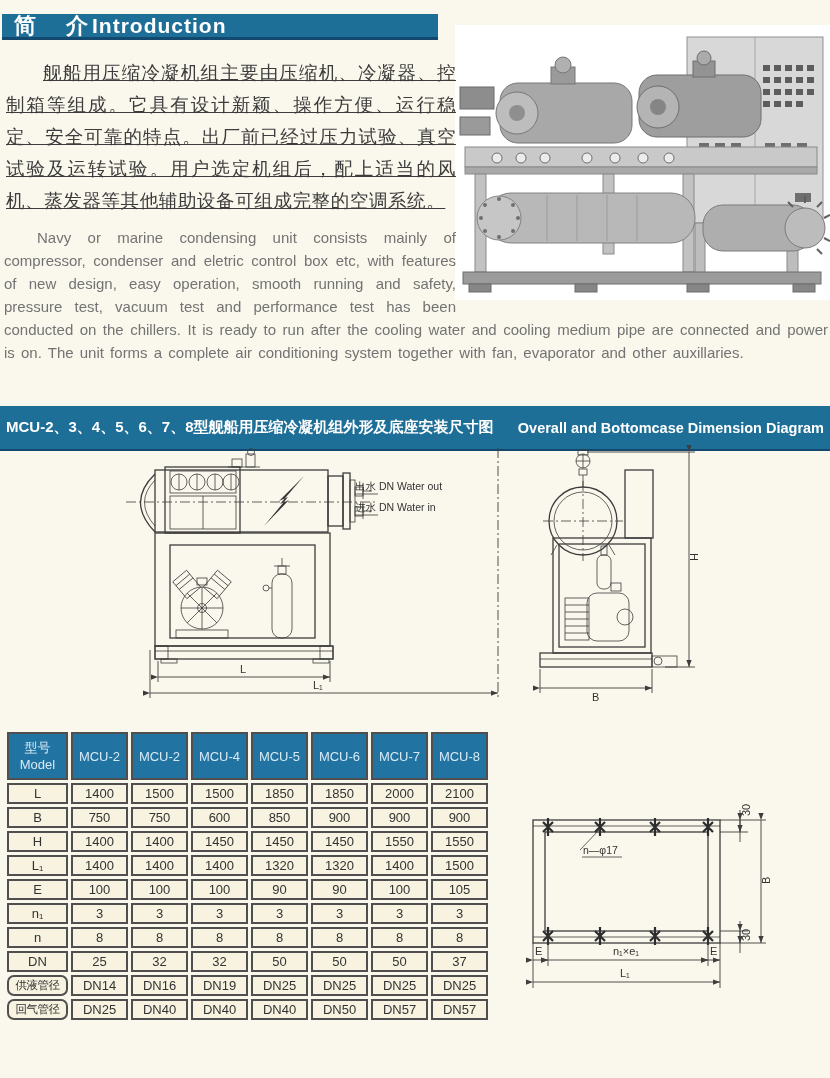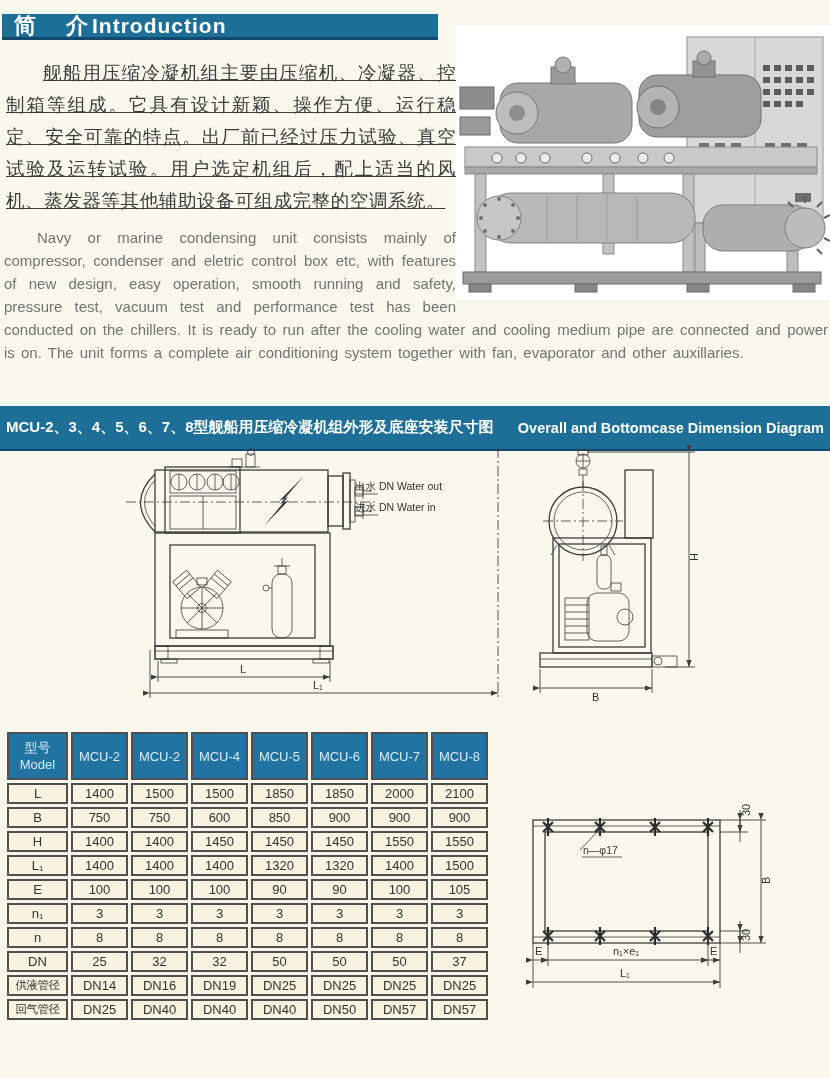--- a/index.html
+++ b/index.html
@@ -71,21 +71,21 @@
     background:#2173a1; color:#d9e9f4;
     font-weight:normal; font-size:13px;
     width:57px; height:48px;
   }
   .spec thead th.model-th { width:61px; line-height:17px;margin-top:33px; }
   .spec tbody th {
     background:#f7f3e0; color:#333;
     font-weight:normal; font-size:13px;
     width:61px; height:21px;
   }
-  .spec tbody th.sm { font-size:11.5px; letter-spacing:-0.5px; }
+  .spec tbody th.sm { font-size:11.5px; letter-spacing:-0.5px;border-radius:7px; }
   .spec td {
     background:#f7f3e0; color:#333;
     font-size:13px; width:57px; height:21px;
   }
 </style>
 </head>
 <body>
 
 <div class="abs banner-intro">
   <span class="cn">简　介</span>

